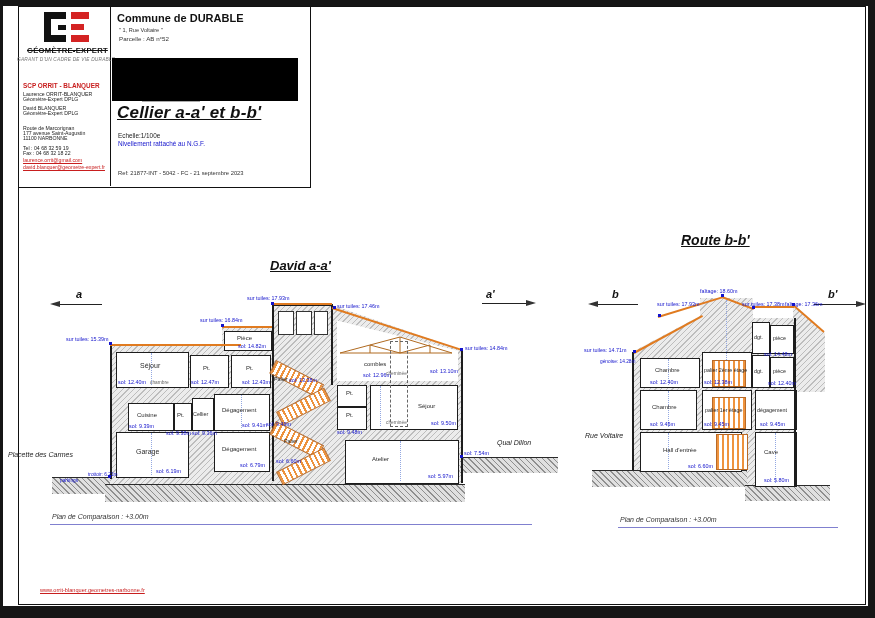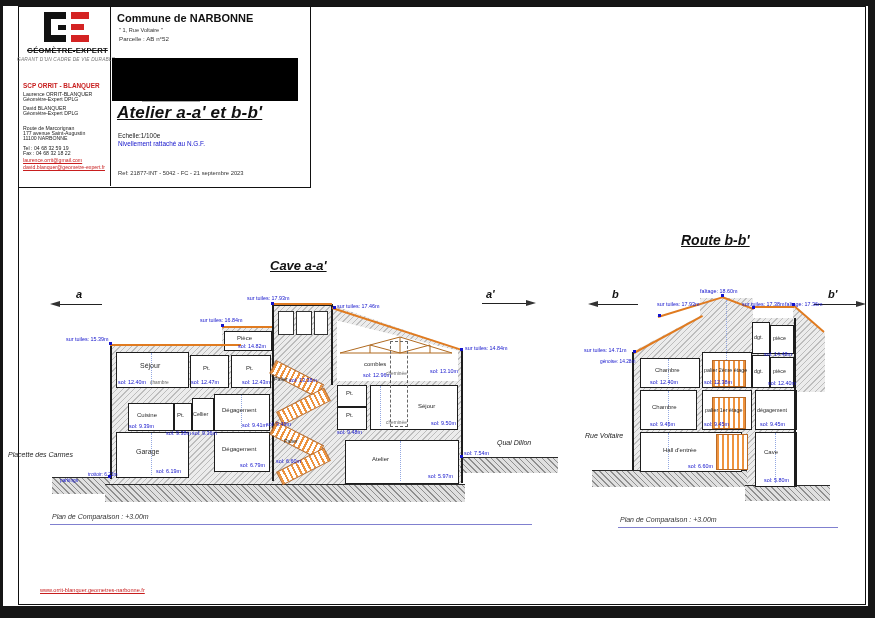--- a/index.html
+++ b/index.html
@@ -87,31 +87,31 @@
 <div class="ct" style="left:23px;top:106px;">David BLANQUER</div>
 <div class="ct" style="left:23px;top:111px;">Géomètre-Expert DPLG</div>
 <div class="ct" style="left:23px;top:126px;">Route de Marcorignan</div>
 <div class="ct" style="left:23px;top:131px;">177 avenue Saint-Augustin</div>
 <div class="ct" style="left:23px;top:136px;">11100 NARBONNE</div>
 <div class="ct" style="left:23px;top:146px;">Tel : 04 68 32 59 19</div>
 <div class="ct" style="left:23px;top:151px;">Fax : 04 68 32 18 22</div>
 <div class="ct red" style="left:23px;top:158px;">laurence.orrit@gmail.com</div>
 <div class="ct red" style="left:23px;top:165px;">david.blanquer@geometre-expert.fr</div>
 
-<div class="t-commune" style="left:117px;top:12px;">Commune de NARBONNE</div>
+<div class="t-commune" style="left:117px;top:12px;">Commune de DURABLE</div>
 <div class="t-quote" style="left:119px;top:27px;">" 1, Rue Voltaire "</div>
 <div class="t-parcel" style="left:119px;top:35px;">Parcelle :  AB n°52</div>
 <div class="redaction" style="left:112px;top:58px;width:186px;height:43px;"></div>
 <div class="smear" style="left:142px;top:96px;width:58px;height:6px;"></div>
-<div class="t-doctitle" style="left:117px;top:103px;">Atelier a-a' et b-b'</div>
+<div class="t-doctitle" style="left:117px;top:103px;">Cellier a-a' et b-b'</div>
 <div class="t-scale" style="left:118px;top:132px;">Echelle:1/100e</div>
 <div class="t-ngf" style="left:118px;top:140px;">Nivellement rattaché au N.G.F.</div>
 <div class="t-ref" style="left:118px;top:170px;">Ref: 21877-INT - 5042 - FC - 21 septembre 2023</div>
 
-<div class="section-title" style="left:270px;top:258px;">Cave a-a'</div>
+<div class="section-title" style="left:270px;top:258px;">David a-a'</div>
 
 <div class="marker-label" style="left:76px;top:288px;">a</div>
 <div class="mline" style="left:58px;top:304px;width:44px;"></div>
 <div class="tri-l" style="left:50px;top:301px;"></div>
 <div class="marker-label" style="left:486px;top:288px;">a'</div>
 <div class="mline" style="left:482px;top:303px;width:44px;"></div>
 <div class="tri-r" style="left:526px;top:300px;"></div>
 
 <div class="mass" style="left:110px;top:305px;width:352px;height:180px;clip-path:polygon(0px 175px,0px 41px,112px 41px,112px 22px,162px 22px,162px 0px,222px 0px,352px 45px,352px 180px,0px 180px);"></div>
 

